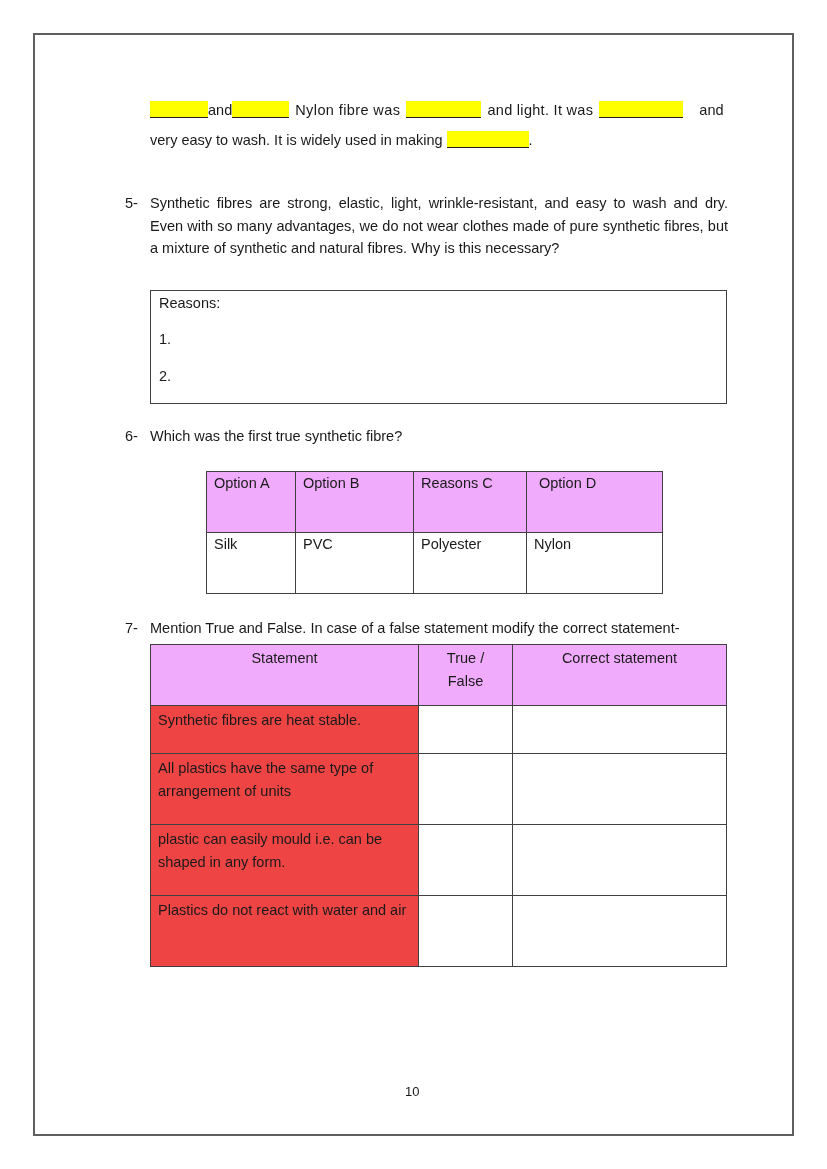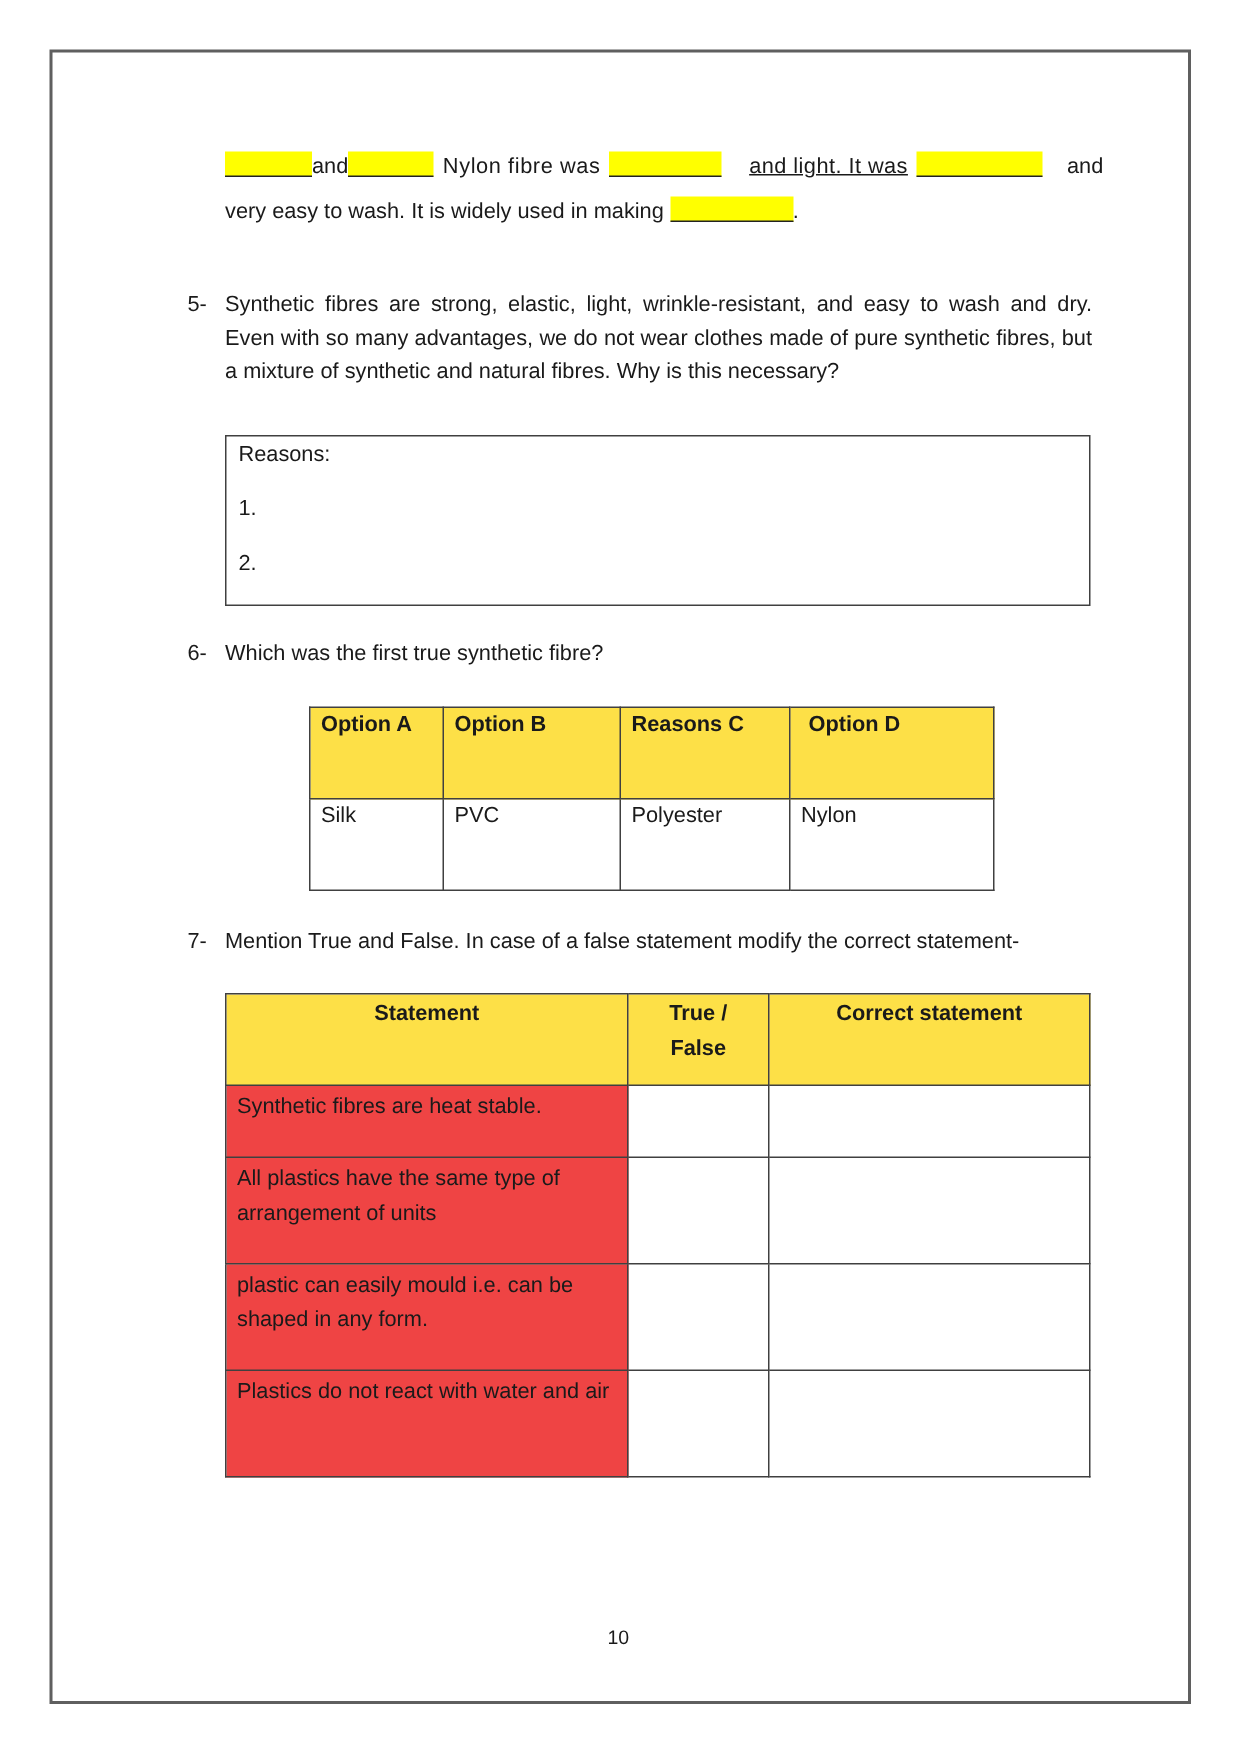--- a/index.html
+++ b/index.html
@@ -6,40 +6,40 @@
   body { width: 827px; height: 1169px; position: relative; font-family: "Liberation Sans", "DejaVu Sans", sans-serif; color: #1a1a1a; font-size: 14.5px; }
   .page-border { position: absolute; left: 33px; top: 33px; width: 757px; height: 1099px; border: 2px solid #5f5f5f; }
   .line { position: absolute; white-space: nowrap; line-height: 18px; }
   .blank { display: inline-block; background: #ffff00; border-bottom: 1px solid #222; height: 16px; vertical-align: -3px; }
   .qnum { position: absolute; left: 125px; }
   .para { position: absolute; left: 150px; width: 578px; line-height: 22.5px; text-align: justify; }
   .reasons-box { position: absolute; left: 150px; top: 290px; width: 575px; height: 112px; border: 1px solid #404040; }
   .reasons-box div { position: absolute; left: 8px; }
   table { border-collapse: collapse; position: absolute; font-size: 14.5px; }
   td, th { border: 1px solid #404040; vertical-align: top; text-align: left; padding: 3px 7px; font-weight: normal; }
-  th { background: #fde047; font-weight: bold; }
+  th { background: #f0abfc; font-weight: normal; }
   .opt-table { left: 206px; top: 471px; }
   .opt-table th { width: 74px; height: 54px; }
   .opt-table td { height: 54px; border-radius: 28px; }
-  .tf-table { left: 150px; top: 662px; }
+  .tf-table { left: 150px; top: 644px; }
   .tf-table th { text-align: center; line-height: 23px; height: 55px; padding-top: 2px; }
   .tf-table td { line-height: 23px; }
   .tf-table td.stmt { background: #ef4444; }
   .page-num { position: absolute; left: 405px; top: 1084px; font-size: 13px; }
 </style>
 </head>
 <body>
 
 <div class="page-border"></div>
 
 <div class="line" style="left:150px; top:101px;">
   <span class="blank" style="width:58px;"></span><span>and</span><span class="blank" style="width:57px;"></span>
   <span style="margin-left:2px; letter-spacing:0.4px;">Nylon fibre was</span>
   <span class="blank" style="width:75px; margin-left:2px;"></span>
-  <span style="margin-left:14px; letter-spacing:0.3px;text-decoration:underline;">and light. It was</span>
+  <span style="margin-left:2px; letter-spacing:0.3px;">and light. It was</span>
   <span class="blank" style="width:84px; margin-left:2px;"></span>
   <span style="margin-left:12px;">and</span>
 </div>
 <div class="line" style="left:150px; top:131px;">
   <span>very easy to wash. It is widely used in making</span>
   <span class="blank" style="width:82px;"></span><span>.</span>
 </div>
 
 <div class="qnum" style="top:192px; line-height:22.5px;">5-</div>
 <div class="para" style="top:192px;">Synthetic fibres are strong, elastic, light, wrinkle-resistant, and easy to wash and dry. Even with so many advantages, we do not wear clothes made of pure synthetic fibres, but a mixture of synthetic and natural fibres. Why is this necessary?</div>

